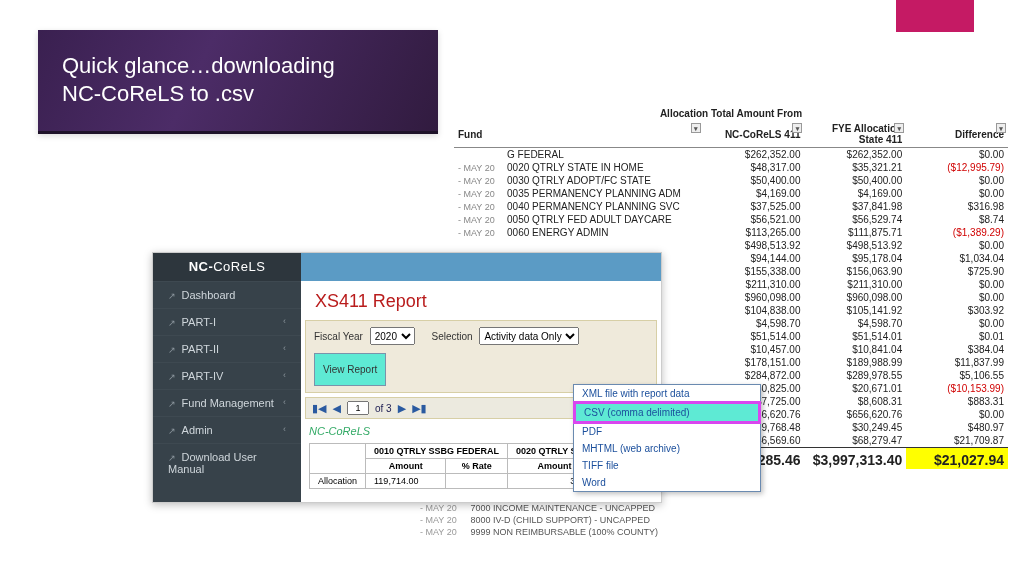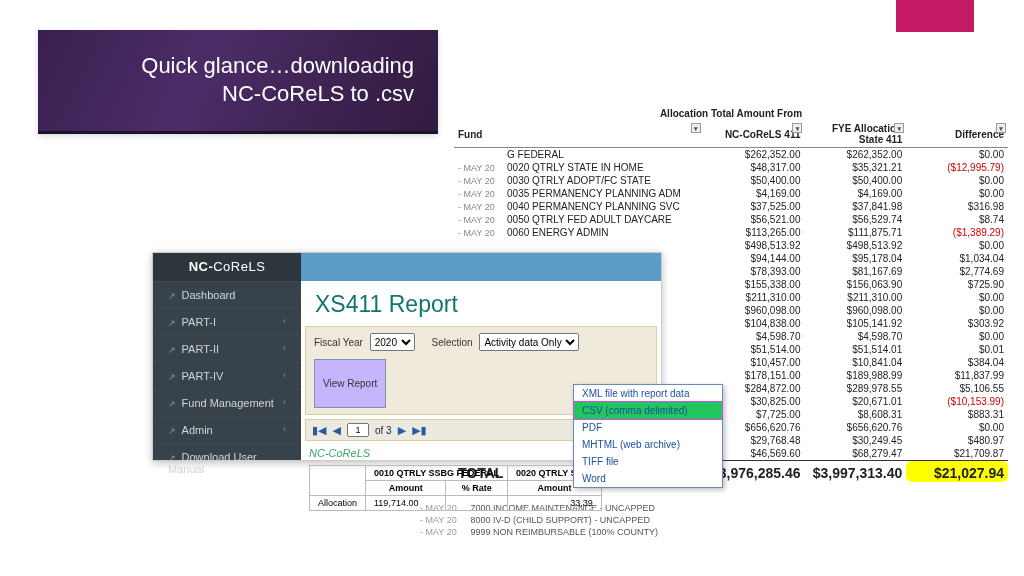--- a/index.html
+++ b/index.html
@@ -4,66 +4,66 @@
 <style>
   * { box-sizing: border-box; margin: 0; padding: 0; }
   html, body { width: 1024px; height: 576px; font-family: "Segoe UI", Arial, sans-serif; background: #fff; overflow: hidden; position: relative; font-size: 12px; }
   
   .accent { position: absolute; right: 50px; top: 0; width: 78px; height: 32px; background: #c51a64; }
   
   .banner { position: absolute; left: 38px; top: 30px; width: 400px; height: 104px;
             background: linear-gradient(115deg,#3a2050 0%,#4c2c67 40%,#311b3f 100%);
             color: #fff; font-family: "Century Gothic","Segoe UI Light",sans-serif;
             font-weight: 300; font-size: 22px; padding: 22px 24px; line-height: 1.25;
-            border-bottom: 3px solid #1e1229; box-shadow: 0 2px 6px rgba(0,0,0,.15); text-align: right;}
+            border-bottom: 3px solid #1e1229; box-shadow: 0 2px 6px rgba(0,0,0,.15);}
   
   .alloc { position: absolute; left: 454px; top: 108px; width: 554px; font-size: 10px; color:#222; }
   .alloc .super { text-align: center; font-weight: 700; padding-bottom: 2px; }
   .alloc table { border-collapse: collapse; width: 100%; }
   .alloc th { font-weight: 700; border-bottom: 1px solid #888; padding: 2px 4px; font-size: 10px; position:relative;}
   .alloc th .drop, .alloc th.fund .drop { position:absolute; right:2px; top:2px; width:10px; height:10px; border:1px solid #999; background:#eee; font-size:7px; line-height:9px; text-align:center; color:#555;}
   .alloc th.fund { text-align: left; width: 44%; }
   .alloc th.num { text-align: right; width: 18%; }
   .alloc td { padding: 1px 4px; white-space: nowrap; overflow: hidden; }
   .alloc td.g { color:#888; font-size:9px; width:40px;}
   .alloc td.desc { }
   .alloc td.num { text-align: right; }
   .alloc td.neg { color:#d00000; }
   .alloc tr.total td { font-weight: 700; font-size: 14px; padding-top:4px; border-top:1px solid #333;}
-  .alloc tr.total td.num.hl { background:#ffff00;border-radius:6px; }
+  .alloc tr.total td.num.hl { background:#ffff00; }
   
   .uncap { position:absolute; left:420px; top:502px; font-size:9px; color:#555; line-height:1.35;}
   .uncap .g { color:#999; display:inline-block; width:48px;}
   
-  .app { position: absolute; left: 152px; top: 252px; width: 510px; height: 209px; box-shadow: 0 2px 8px rgba(0,0,0,.25); background:#fff; border:1px solid #ccc;}
+  .app { position: absolute; left: 152px; top: 252px; width: 510px; height: 251px; box-shadow: 0 2px 8px rgba(0,0,0,.25); background:#fff; border:1px solid #ccc;}
   .sidebar { position:absolute; left:0; top:0; width:148px; height:100%; background:#37424a; color:#cfd6db; font-size:11px;}
   .sidebar .brand { background:#2d363d; height:28px; line-height:28px; text-align:center; color:#fff; font-size:13px; letter-spacing:.5px;}
   .sidebar .brand b{font-weight:700;}
   .sidebar .item { padding:7px 15px; border-top:1px solid rgba(255,255,255,.04); cursor:pointer; position:relative;}
   .sidebar .item .arr { float:right; color:#8a949c; font-size:9px;}
   .sidebar .item::before{content:"↗"; font-size:9px; color:#8a949c; margin-right:6px;}
   .main { position:absolute; left:148px; top:0; right:0; height:100%; }
   .main .topbar { height:28px; background:#5b9bc5; }
-  .main h2 { font-weight:400; color:#0f766e; font-size:23px; padding:10px 14px 8px;}
+  .main h2 { font-weight:400; color:#b91c1c; font-size:18px; padding:10px 14px 8px;}
   .filter { background:#efeadb; border:1px solid #d7cfa6; margin:0 4px 4px 4px; padding:6px 8px; font-size:10px; color:#333;}
   .filter select { font-size:10px; margin:0 14px 4px 4px; height:18px;}
-  .filter .btn { display:inline-block; border:1px solid #7a93ab; background:#c4b5fd; padding:18px 8px; font-size:10px; margin-top:4px; cursor:pointer;}
+  .filter .btn { display:inline-block; border:1px solid #7a93ab; background:#5eead4; padding:10px 8px; font-size:10px; margin-top:4px; cursor:pointer;}
   .pager { background:#eceadf; border:1px solid #d7cfa6; margin:0 4px; padding:3px 6px; font-size:10px; color:#225; display:flex; align-items:center; gap:6px;}
   .pager input{ width:22px; height:14px; font-size:9px; text-align:center;}
   .pager .nav{ color:#2a5aa0; cursor:pointer; font-size:11px;}
   .pager .split { flex:1;}
   .pager .export { width:16px; height:14px; border:1px solid #5a7aa0; background:#dce8f4; text-align:center; font-size:9px; line-height:13px; color:#2a5aa0; cursor:pointer;}
   .report-body { padding:6px 8px; font-size:9px;}
   .report-body .logo { color:#3a6; font-style:italic; font-size:11px; margin-bottom:6px;}
   .report-body table { border-collapse:collapse; }
   .report-body th,.report-body td{ border:1px solid #bbb; padding:2px 8px; font-size:9px;text-align:center;}
   
-  .menu { position:absolute; left:573px; top:384px; width:150px; background:#fff; border:1px solid #6a8ab0; font-size:10px; box-shadow:2px 2px 5px rgba(0,0,0,.25); z-index:50;}
+  .menu { position:absolute; left:573px; top:384px; width:188px; background:#fff; border:1px solid #6a8ab0; font-size:10px; box-shadow:2px 2px 5px rgba(0,0,0,.25); z-index:50;}
   .menu .mi { padding:3px 8px; color:#1b4f9c; cursor:pointer;}
-  .menu .mi.sel { background:#22c55e; border:1px solid #d946ef; margin:-1px;}
+  .menu .mi.sel { background:#5eead4; border:3px solid #d946ef; margin:-1px;}
 </style>
 </head>
 <body>
 
 <div class="accent"></div>
 
 <div class="banner">
   <span>Quick glance…downloading</span><br>
   <span>NC-CoReLS to .csv</span>
 </div>
@@ -135,27 +135,20 @@
           <td class="num">$498,513.92</td>
           <td class="num">$498,513.92</td>
           <td class="num">$0.00</td>
         </tr>
         <tr>
           <td class="g"></td>
           <td class="desc"></td>
           <td class="num">$94,144.00</td>
           <td class="num">$95,178.04</td>
           <td class="num">$1,034.04</td>
-        </tr>
-        <tr>
-          <td class="g"></td>
-          <td class="desc"></td>
-          <td class="num">$78,393.00</td>
-          <td class="num">$81,167.69</td>
-          <td class="num">$2,774.69</td>
         </tr>
         <tr>
           <td class="g"></td>
           <td class="desc"></td>
           <td class="num">$155,338.00</td>
           <td class="num">$156,063.90</td>
           <td class="num">$725.90</td>
         </tr>
         <tr>
           <td class="g"></td>

